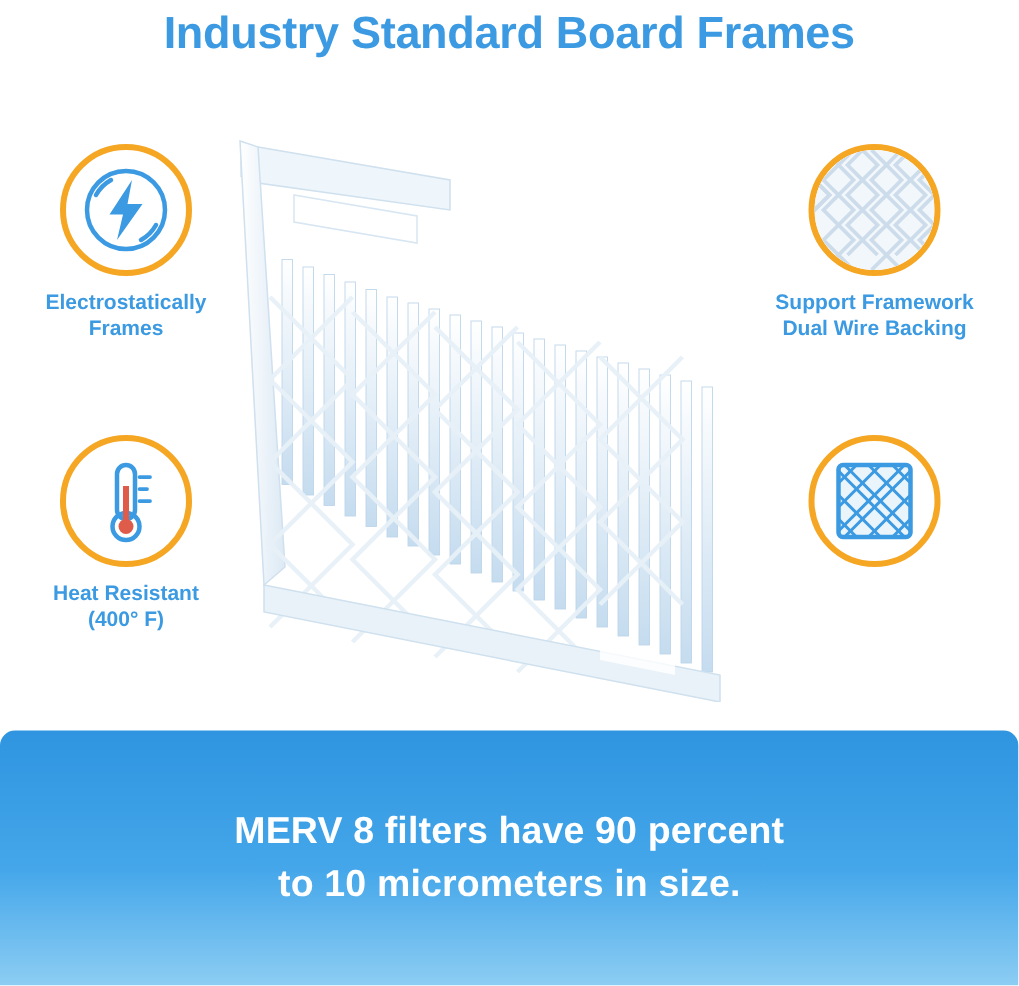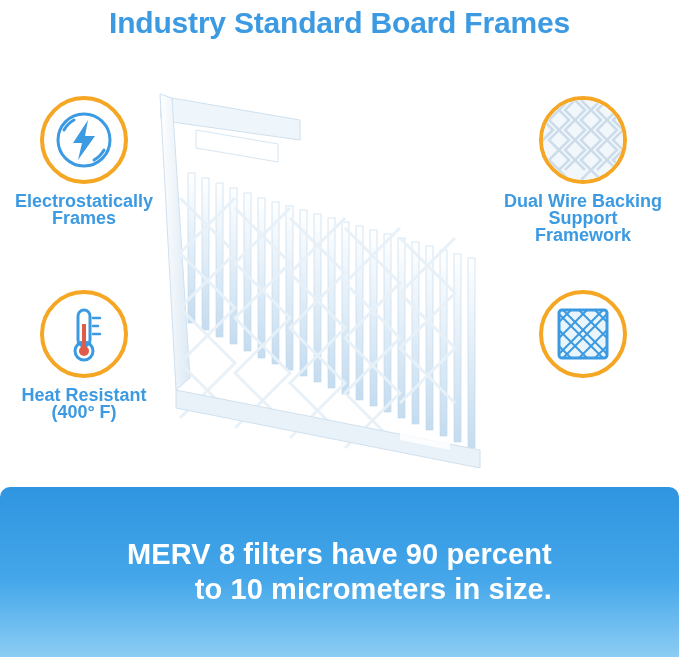--- a/index.html
+++ b/index.html
@@ -47,21 +47,21 @@
     border-radius: 50%;
     border: 4px solid #f5a623;
     background: #ffffff;
     margin: 0 auto;
     position: relative;
     box-sizing: border-box;
     overflow: hidden;
   }
   .feature-label {
     margin-top: 9px;
-    font-size: 18px;
+    font-size: 14px;
     font-weight: bold;
     color: #3b9ae1;
     line-height: 17px;
   }
 
   .f-left-top  { left: 4px;  top: 96px; }
   .f-left-bot  { left: 4px;  top: 290px; text-align: center; }
   .f-right-top { left: 503px; top: 96px; }
   .f-right-bot { left: 503px; top: 290px; }
 
@@ -85,24 +85,24 @@
     width: 679px;
     height: 170px;
     background: linear-gradient(180deg, #2f95e0 0%, #45a7ea 55%, #8ccdf3 100%);
     border-radius: 10px 10px 0 0;
     display: flex;
     align-items: center;
     justify-content: center;
   }
   .banner-text {
     color: #ffffff;
-    font-size: 29px;
+    font-size: 25px;
     font-weight: bold;
     line-height: 35px;
-    text-align: right;
+    text-align: center;
     padding: 0 40px;
     letter-spacing: 0.1px;
   }
 </style>
 </head>
 <body>
 
 <div class="page">
 
   <div class="title">Industry Standard Board Frames</div>
@@ -217,22 +217,22 @@
           <path d="M10 -10 L-10 10 L10 30 L-10 50 L10 70"></path>
           <path d="M26 0 L6 20 L26 40 L6 60 L26 80"></path>
           <path d="M42 -10 L22 10 L42 30 L22 50 L42 70"></path>
           <path d="M58 0 L38 20 L58 40 L38 60 L58 80"></path>
           <path d="M74 -10 L54 10 L74 30 L54 50 L74 70"></path>
           <path d="M90 0 L70 20 L90 40 L70 60 L90 80"></path>
         </g>
       </svg>
     </div>
     <div class="feature-label">
+      <div>Support Framework</div>
       <div>Dual Wire Backing</div>
-      <div>Support Framework</div>
     </div>
   </div>
 
   <div class="feature f-right-bot">
     <div class="badge">
       <svg width="80" height="80" viewBox="0 0 80 80">
         <rect x="16" y="16" width="48" height="48" rx="3" fill="#eaf4fb" stroke="#3b9ae1" stroke-width="3"></rect>
         <g stroke="#3b9ae1" stroke-width="2" fill="none">
           <path d="M16 28 L28 16"></path>
           <path d="M16 44 L44 16"></path>

